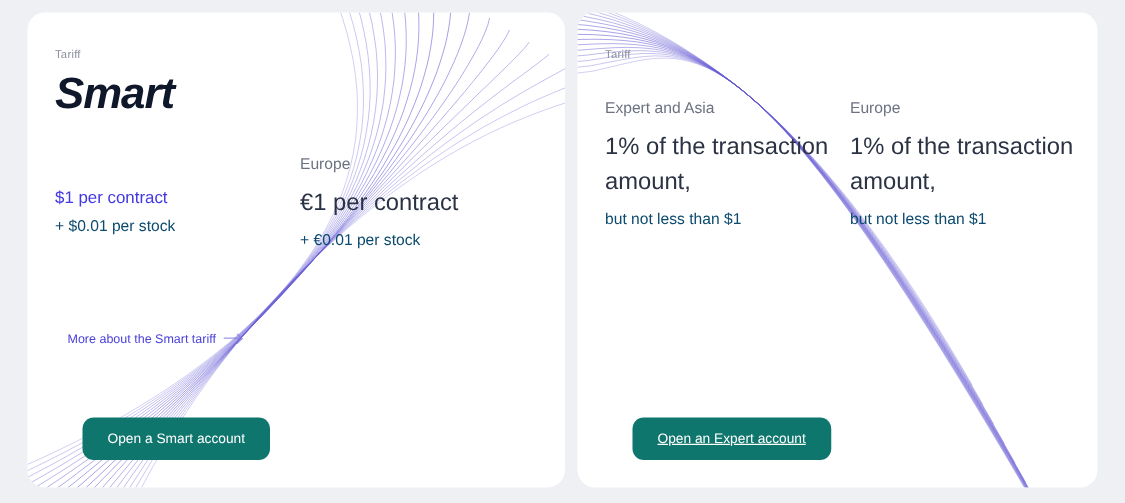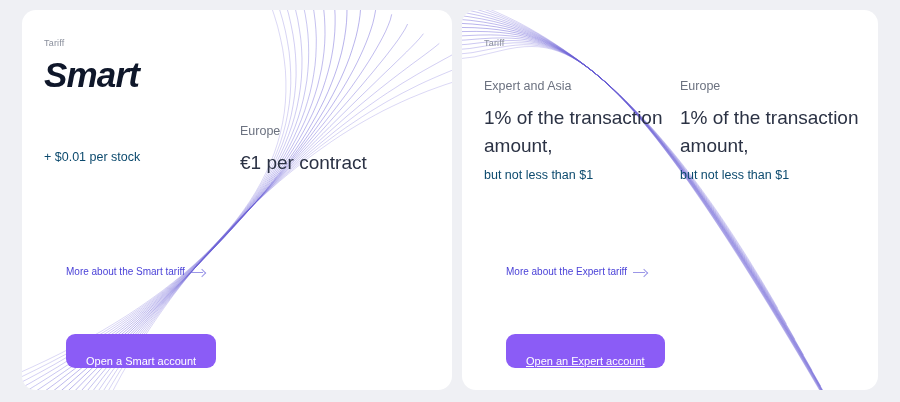--- a/index.html
+++ b/index.html
@@ -91,27 +91,27 @@
     line-height: 1.4;
   }
   .sub {
     font-size: 12.5px;
     color: #0c4a6e;
     line-height: 1.4;
   }
 
   .more-link {
     position: absolute;
-    left: 44px;
+    left: 32px;
     top: 256px;
     font-size: 10px;
     color: #4b42d8;
     text-decoration: none;
     display: flex;
-    align-items: flex-end;
+    align-items: flex-start;
     gap: 6px;
     z-index: 3;
   }
   .more-link .arrow {
     display: inline-block;
     width: 14px;
     height: 9px;
     position: relative;
     opacity: 0.75;
   }
@@ -129,26 +129,26 @@
     width: 5px; height: 5px;
     border-top: 1px solid #7a74e0;
     border-right: 1px solid #7a74e0;
     transform: rotate(45deg);
   }
 
   .cta {
     position: absolute;
     top: 324px;
     left: 44px;
-    background: #8b5cf6;
+    background: #0f766e;
     color: #ffffff;
     font-size: 11px;
     border: none;
     border-radius: 9px;
-    padding: 10px 20px;
+    padding: 0 20px;
     height: 34px;
     line-height: 34px;
     cursor: pointer;
     z-index: 3;
     font-family: "Liberation Sans", sans-serif;
     white-space: nowrap;
   }
   .cta-expert { left: 44px; text-decoration: underline; }
 </style>
 </head>
@@ -183,25 +183,27 @@
       </svg>
     </div>
 
     <div class="card-content">
       <div class="eyebrow">Tariff</div>
       <div class="title">Smart</div>
 
       <div class="cols">
         <div class="col-a">
           <div class="region region-blank"></div>
+          <div class="price price-accent">$1 per contract</div>
           <div class="sub">+ $0.01 per stock</div>
         </div>
         <div class="col-b">
           <div class="region">Europe</div>
           <div class="price">€1 per contract</div>
+          <div class="sub">+ €0.01 per stock</div>
         </div>
       </div>
     </div>
 
     <a class="more-link" href="#">
       <span>More about the Smart tariff</span>
       <span class="arrow"></span>
     </a>
 
     <button class="cta">Open a Smart account</button>
@@ -242,21 +244,17 @@
           <div class="sub">but not less than $1</div>
         </div>
         <div class="col-b">
           <div class="region">Europe</div>
           <div class="price">1% of the transaction amount,</div>
           <div class="sub">but not less than $1</div>
         </div>
       </div>
     </div>
 
-    <a class="more-link" href="#">
-      <span>More about the Expert tariff</span>
-      <span class="arrow"></span>
-    </a>
 
     <button class="cta cta-expert">Open an Expert account</button>
   </div>
 
 </div>
 
 </body></html>

